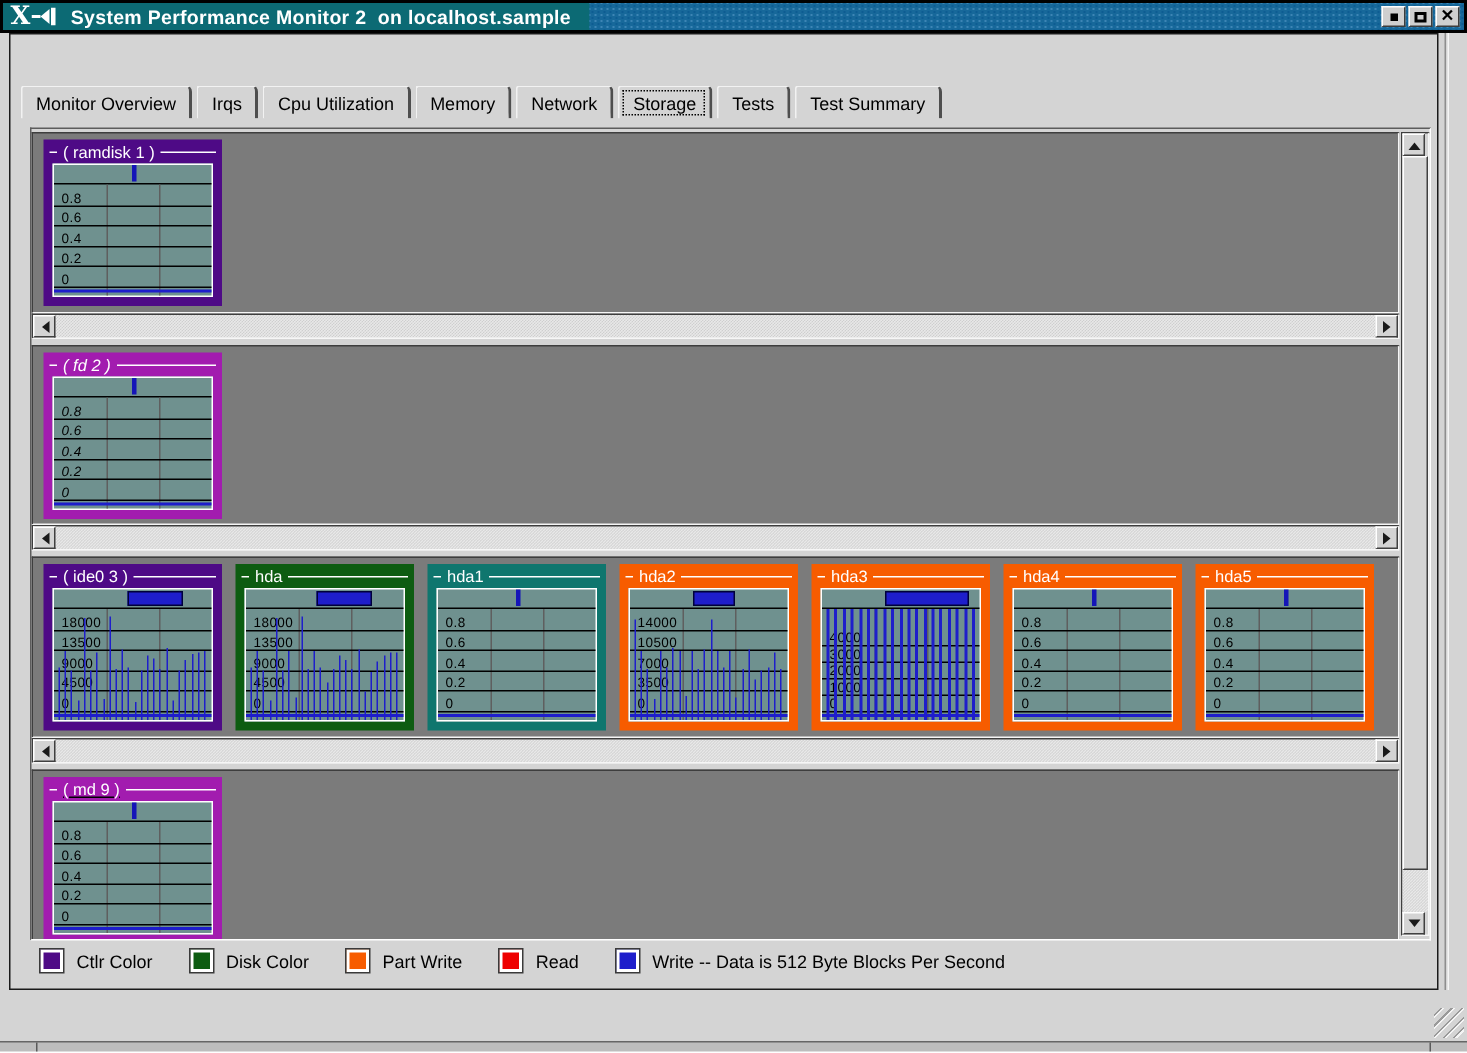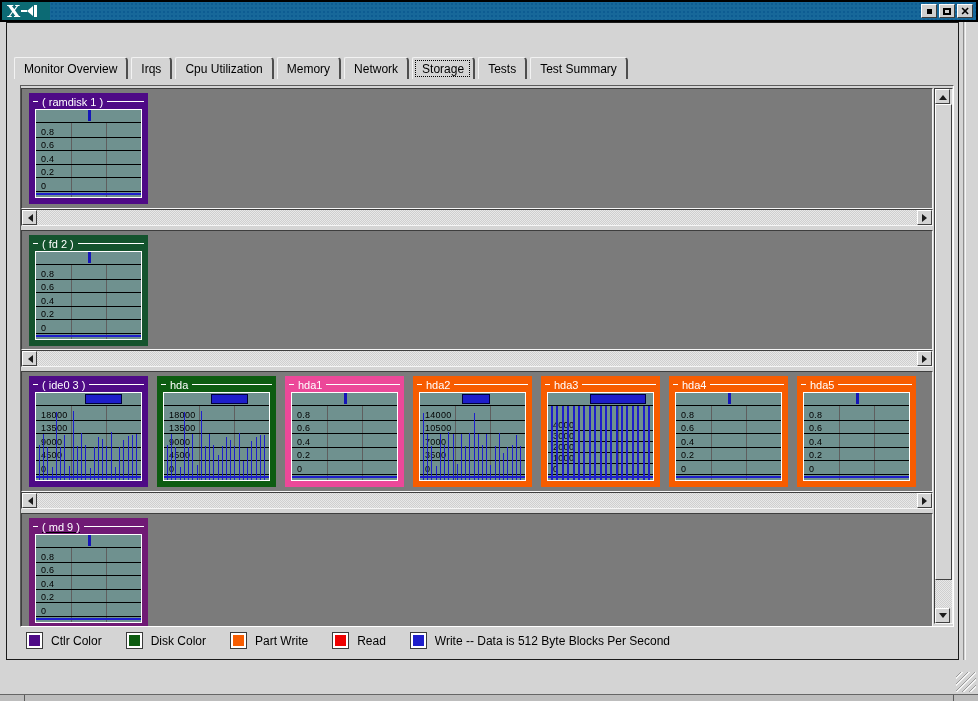--- a/index.html
+++ b/index.html
@@ -95,20 +95,21 @@
 <body>
 
 <div id="titlebar">
   <div class="tb-left">
     <span class="xlogo">X</span>
     <svg class="pin" width="17" height="12" viewBox="0 0 17 12">
       <rect x="0" y="5" width="6" height="2" fill="#fff"></rect>
       <polygon points="6,6 12,1 12,11" fill="#fff"></polygon>
       <rect x="13" y="0" width="3" height="12" fill="#fff"></rect>
     </svg>
+    <span class="wtitle">System Performance Monitor 2  on localhost.sample</span>
   </div>
   <div class="tb-dots">
     <div class="wbtn">
         <div class="g-min"></div>
       </div>
     <div class="wbtn">
         <div class="g-max"></div>
       </div>
     <div class="wbtn">
         <span class="g-x">✕</span>
@@ -156,21 +157,21 @@
         </div>
         <div class="hscroll checker">
           <div class="sb-btn">
             <span class="arr left"></span>
           </div>
           <div class="sb-btn right">
             <span class="arr right"></span>
           </div>
         </div>
         <div class="row-viewport" style="height: 120px; background: rgb(123, 123, 123);">
-          <div class="chart-panel" style="background: #14532d;">
+          <div class="chart-panel" style="background: #a21caf; font-style: italic;">
             <div class="panel-title"><span class="line l"></span><span>( fd 2 )</span><span class="line r"></span></div>
             <div class="plot-box" style="background: rgb(111, 145, 143);">
               <div class="indic">
                 <div class="tick" style="left: calc(50% - 1px); background: rgb(21, 21, 184);"></div>
               </div>
               <div class="grid">
                 <div class="vline" style="left: 33.3%; background: rgb(95, 95, 95);"></div>
                 <div class="vline" style="left: 66.6%; background: rgb(95, 95, 95);"></div>
                 <div class="hline" style="top: 14px; background: rgb(0, 0, 0);"></div>
                 <div class="ylab" style="top: 5px;">0.8</div>
@@ -283,21 +284,21 @@
                 <div class="spike" style="left: 75px; width: 1px; height: 47px; background: rgb(30, 30, 203);"></div>
                 <div class="spike" style="left: 79px; width: 1px; height: 19px; background: rgb(30, 30, 203);"></div>
                 <div class="spike" style="left: 83px; width: 1px; height: 32px; background: rgb(30, 30, 203);"></div>
                 <div class="spike" style="left: 87px; width: 1px; height: 39px; background: rgb(30, 30, 203);"></div>
                 <div class="spike" style="left: 92px; width: 1px; height: 43px; background: rgb(30, 30, 203);"></div>
                 <div class="spike" style="left: 96px; width: 1px; height: 45px; background: rgb(30, 30, 203);"></div>
                 <div class="spike" style="left: 100px; width: 1px; height: 45px; background: rgb(30, 30, 203);"></div>
               </div>
             </div>
           </div>
-          <div class="chart-panel" style="background: #ec4899;">
+          <div class="chart-panel" style="background: #0f766e;">
             <div class="panel-title"><span class="line l"></span><span>hda1</span><span class="line r"></span></div>
             <div class="plot-box" style="background: rgb(111, 145, 143);">
               <div class="indic">
                 <div class="tick" style="left: calc(50% - 1px); background: rgb(21, 21, 184);"></div>
               </div>
               <div class="grid">
                 <div class="vline" style="left: 33.3%; background: rgb(95, 95, 95);"></div>
                 <div class="vline" style="left: 66.6%; background: rgb(95, 95, 95);"></div>
                 <div class="hline" style="top: 14px; background: rgb(0, 0, 0);"></div>
                 <div class="ylab" style="top: 5px;">0.8</div>
@@ -451,21 +452,21 @@
         </div>
         <div class="hscroll checker">
           <div class="sb-btn">
             <span class="arr left"></span>
           </div>
           <div class="sb-btn right">
             <span class="arr right"></span>
           </div>
         </div>
         <div class="row-viewport" style="height: 121px; background: rgb(123, 123, 123);">
-          <div class="chart-panel" style="background: #701a75; text-decoration: underline;">
+          <div class="chart-panel" style="background: #a21caf; text-decoration: underline;">
             <div class="panel-title"><span class="line l"></span><span>( md 9 )</span><span class="line r"></span></div>
             <div class="plot-box" style="background: rgb(111, 145, 143);">
               <div class="indic">
                 <div class="tick" style="left: calc(50% - 1px); background: rgb(21, 21, 184);"></div>
               </div>
               <div class="grid">
                 <div class="vline" style="left: 33.3%; background: rgb(95, 95, 95);"></div>
                 <div class="vline" style="left: 66.6%; background: rgb(95, 95, 95);"></div>
                 <div class="hline" style="top: 14px; background: rgb(0, 0, 0);"></div>
                 <div class="ylab" style="top: 5px;">0.8</div>

